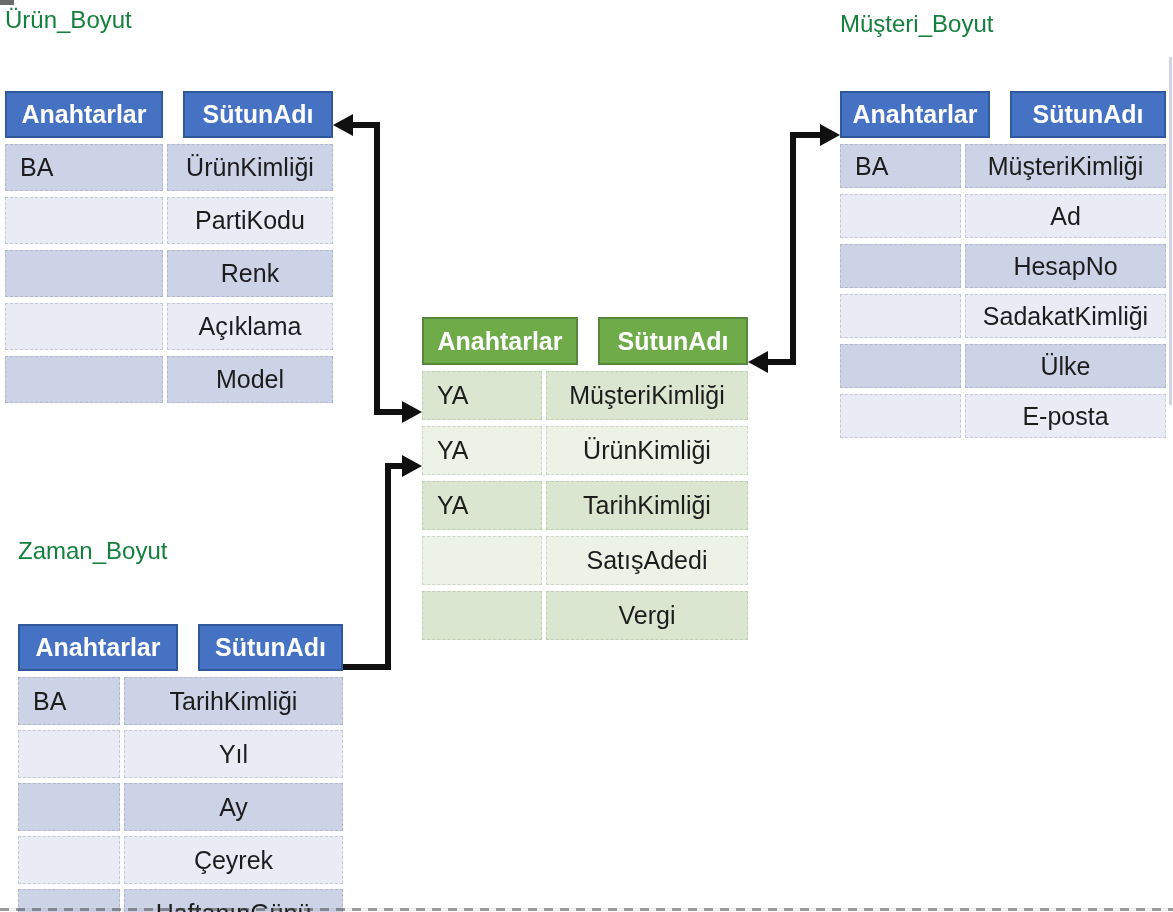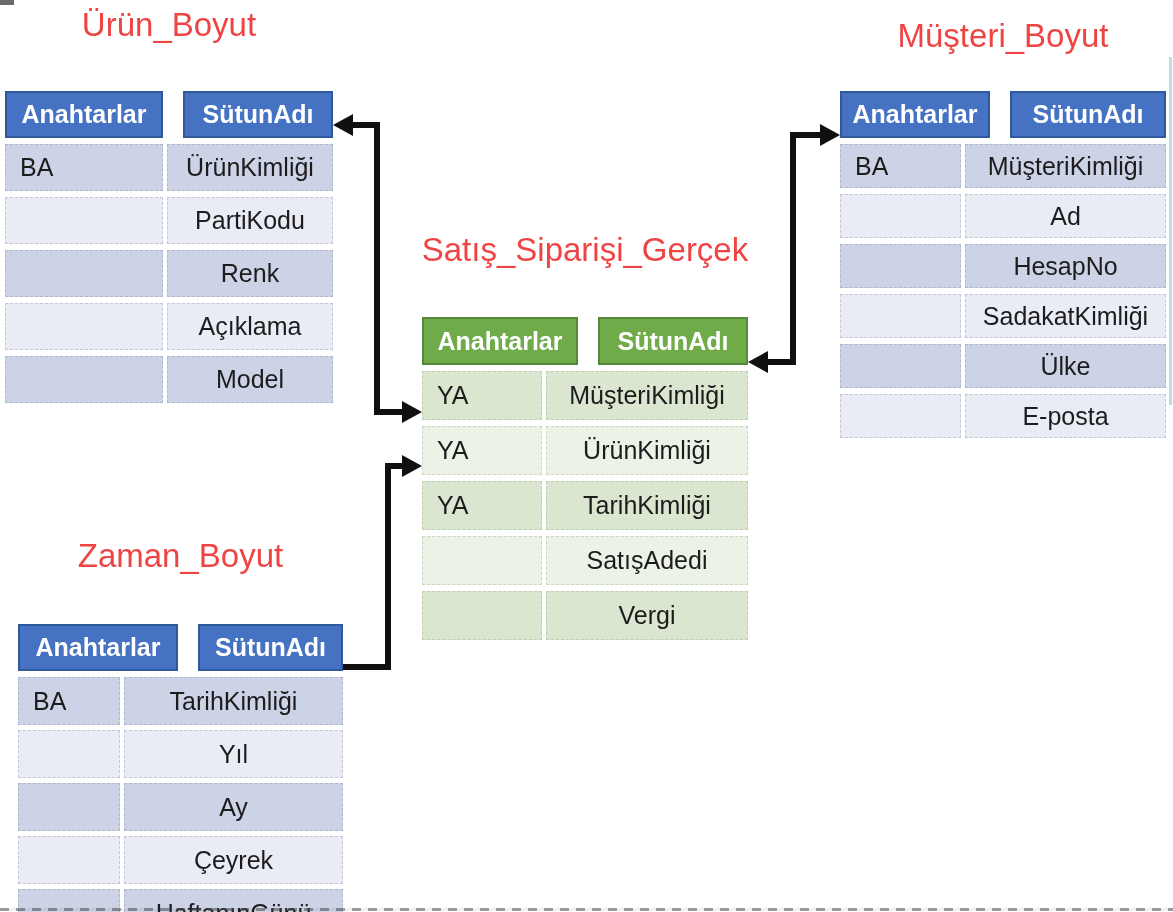--- a/index.html
+++ b/index.html
@@ -8,24 +8,24 @@
     width: 1173px;
     height: 912px;
     background: #ffffff;
     overflow: hidden;
     font-family: "Liberation Sans", sans-serif;
     color: #1c1c1c;
   }
 
   .tbl-title {
     position: absolute;
-    text-align: center;
-    font-size: 33px;
+    text-align: left;
+    font-size: 24px;
     font-weight: 400;
-    color: #ef4444;
+    color: #15803d;
     white-space: nowrap;
   }
 
   .dtable { position: absolute; }
   .row { display: flex; gap: 20px; margin-top: 34px; }
   .cell {
     display: flex;
     align-items: center;
     box-sizing: border-box;
     font-size: 25px;
@@ -76,21 +76,21 @@
   #tbl-fact    .body-row .c1 { width: 120px; }
 
   #tbl-zaman   { left: 18px;  top: 590px; width: 325px; }
   #tbl-zaman   .hdr .cell { height: 47px; }
   #tbl-zaman   .body-row .cell { height: 48px; }
   #tbl-zaman   .body-row + .body-row { margin-top: 5px; }
   #tbl-zaman   .hdr .c1 { width: 160px; }
   #tbl-zaman   .body-row .c1 { width: 102px; }
 
   #title-urun    { left: 5px;   top: 6px;   width: 328px; }
-  #title-musteri { left: 840px; top: 17px;   width: 326px; }
+  #title-musteri { left: 840px; top: 10px;   width: 326px; }
   #title-fact    { left: 420px; top: 231px; width: 330px; }
   #title-zaman   { left: 18px;  top: 537px; width: 325px; }
 
   svg.connectors {
     position: absolute;
     left: 0; top: 0;
     width: 1173px; height: 912px;
     pointer-events: none;
   }
 
@@ -127,21 +127,20 @@
       <polygon points="840,135 820,124 820,146" stroke="none"></polygon>
     </g>
     <g stroke="#101010" fill="#101010">
       <polyline points="343,667 388,667 388,466 404,466" fill="none" stroke-width="6"></polyline>
       <polygon points="422,466 402,455 402,477" stroke="none"></polygon>
     </g>
   </svg>
 
   <div class="tbl-title" id="title-urun">Ürün_Boyut</div>
   <div class="tbl-title" id="title-musteri">Müşteri_Boyut</div>
-  <div class="tbl-title" id="title-fact">Satış_Siparişi_Gerçek</div>
   <div class="tbl-title" id="title-zaman">Zaman_Boyut</div>
 
   <div class="dtable blue" id="tbl-urun">
     <div class="row hdr">
       <div class="cell c1">Anahtarlar</div>
       <div class="cell c2">SütunAdı</div>
     </div>
     <div class="body-rows">
       <div class="body-row">
         <div class="cell c1">BA</div>

